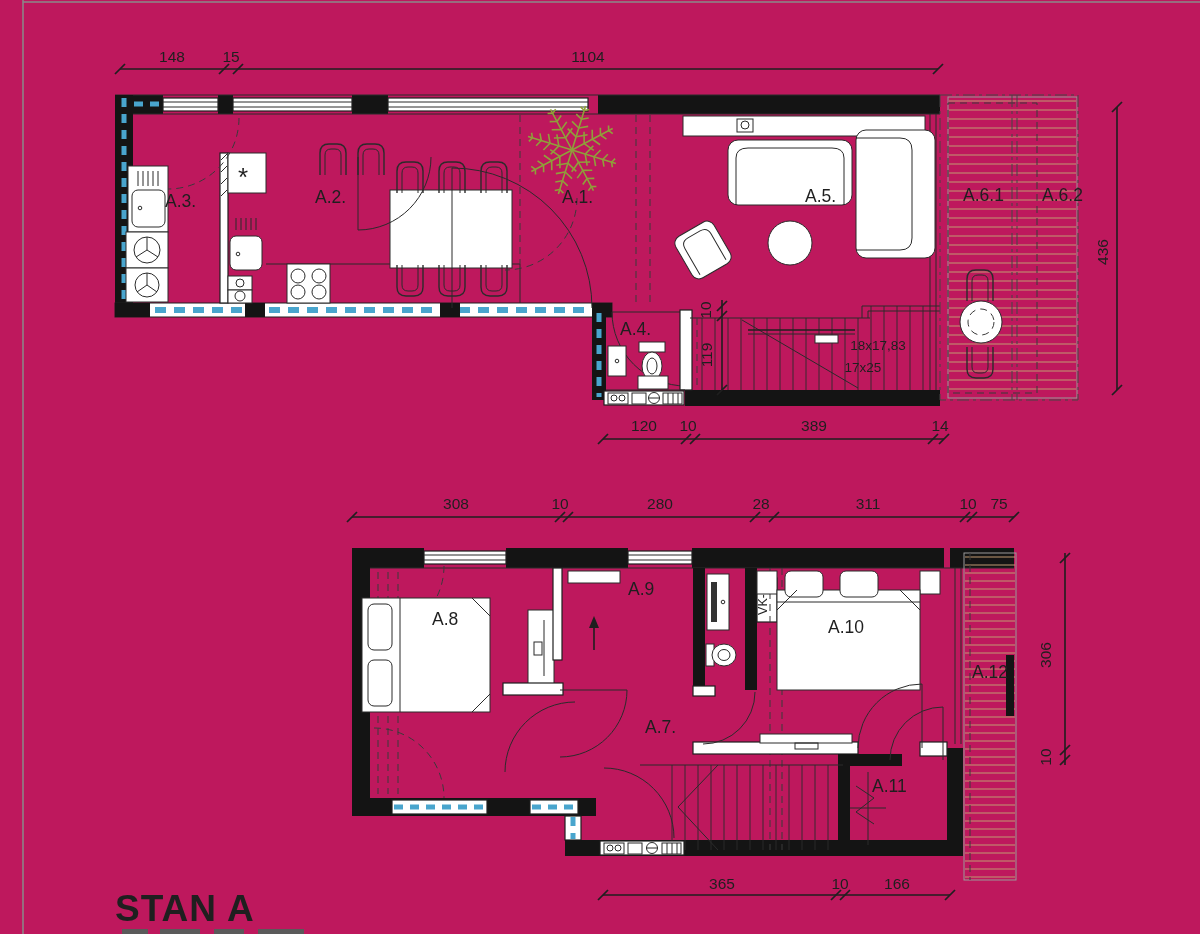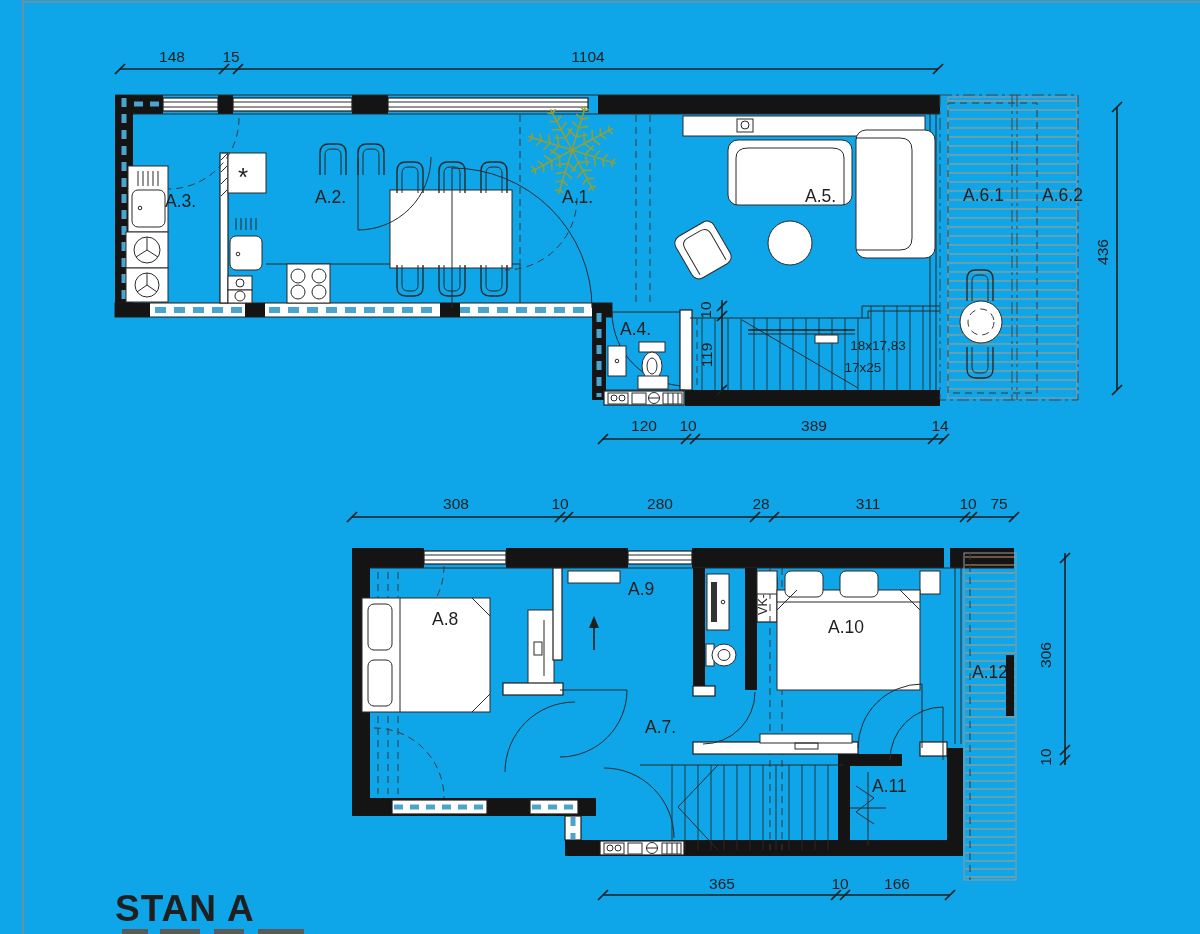--- a/index.html
+++ b/index.html
@@ -1,16 +1,16 @@
 <!DOCTYPE html>
 <html><head>
 <meta charset="utf-8">
 <style>
   html,body{margin:0;padding:0;background:#fff;}
-  #page{position:relative;width:1200px;height:934px;background:#0ea5e9;overflow:hidden;
+  #page{position:relative;width:1200px;height:934px;background:#be185d;overflow:hidden;
         font-family:"Liberation Sans",sans-serif;}
   svg{display:block;}
   text{fill:#1f1f1f;font-family:"Liberation Sans",sans-serif;}
   .roomlbl{font-size:17.5px;}
   .dimlbl{font-size:15.5px;}
   .notelbl{font-size:13.5px;}
   .vklbl{font-size:12.5px;}
   .titlelbl{font-size:37px;font-weight:bold;letter-spacing:1px;}
   .thin{stroke:#2b2b2b;stroke-width:1;fill:none;}
   .med{stroke:#1f1f1f;stroke-width:1.6;fill:none;}

